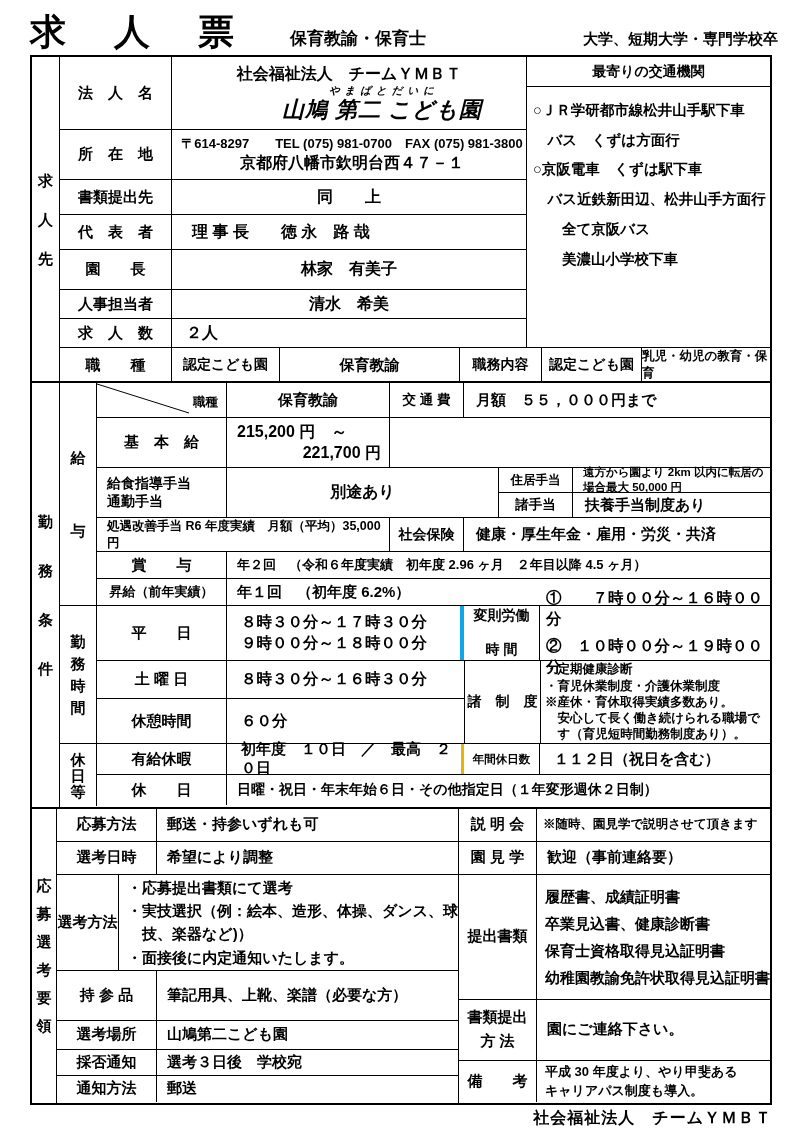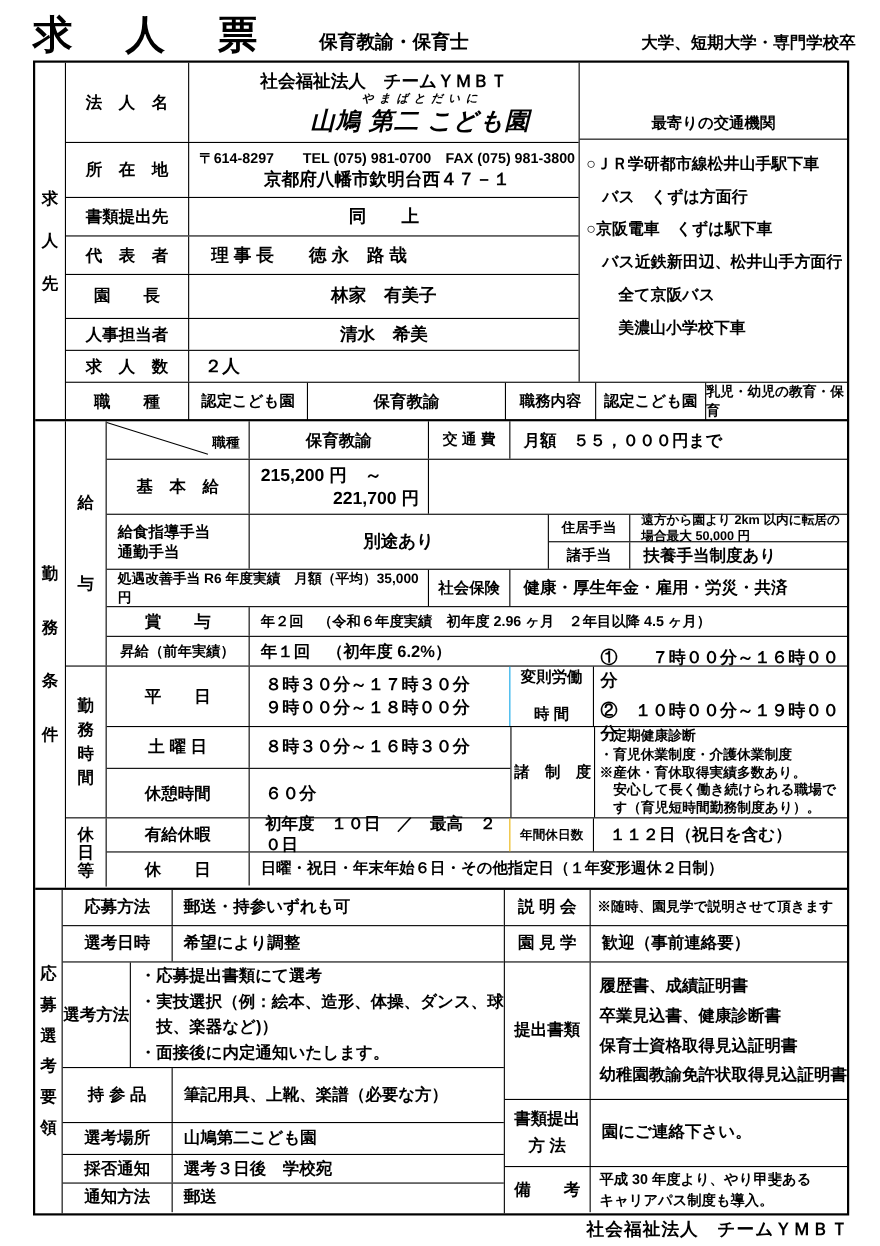--- a/index.html
+++ b/index.html
@@ -28,21 +28,21 @@
   .fs13{font-size:13px} .fs135{font-size:13.5px} .fs14{font-size:14px}
   .fs15{font-size:15px} .fs155{font-size:15.5px} .fs16{font-size:16px}
 
   
   .secA { height: 326px; display: flex; border-bottom: 2px solid #000; }
   .vlabel { width: 28px; border-right: 1px solid #000; font-size: 15px; }
   .secA-main { flex: 1; display: flex; flex-direction: column; }
   .secA-upper { height: 291px; display: flex; border-bottom: 1px solid #000; }
   .secA-left { width: 467px; border-right: 1px solid #000; display: flex; flex-direction: column; }
   .secA-left .lab { width: 112px; font-size: 15px; }
-  .transport { width: 243px; display: flex; flex-direction: column; margin-top: 40px; }
+  .transport { width: 243px; display: flex; flex-direction: column; }
   .transport-title { height: 30px; border-bottom: 1px solid #000; display:flex; align-items:center; justify-content:center; font-size: 14px; }
   .transport-body { flex: 1; padding: 9px 5px 0 6px; font-size: 14.5px; line-height: 2.05; white-space: pre; }
   .shokushu { height: 35px; display: flex; }
   .shokushu > div { border-right: 1px solid #000; display:flex; align-items:center; justify-content:center; }
   .shokushu > div:last-child { border-right: none; }
 
   
   .secB { height: 425px; display: flex; }
   .secB-main { flex: 1; display: flex; flex-direction: column; }
   .sublab { width: 37px; border-right: 1px solid #000; font-size: 15px; }
@@ -232,21 +232,21 @@
             <div class="vcol" style="gap:7px">
                 <span>勤</span>
                 <span>務</span>
                 <span>時</span>
                 <span>間</span>
               </div>
           </div>
           <div class="grid">
             <div class="row" style="height:55px">
               <div class="lab c1 fs15">平　　日</div>
-              <div class="c2 two-line pl14" style="border-right:1px solid #0ea5e9; ">
+              <div class="c2 two-line pl14" style="border-right:4px solid #0ea5e9; ">
                 <div class="fs155">８時３０分～１７時３０分</div>
                 <div class="fs155">９時００分～１８時００分</div>
               </div>
               <div class="lab c3 two-line" style="gap:16px">
                 <div class="fs14" style="text-align:center">変則労働</div>
                 <div class="fs14" style="text-align:center">時 間</div>
               </div>
               <div class="val two-line pl6" style="gap:6px">
                 <div class="fs155">①　　７時００分～１６時００分</div>
                 <div class="fs155">②　１０時００分～１９時００分</div>
@@ -277,21 +277,21 @@
           <div class="sublab fs13">
             <div class="vcol" style="gap:1px">
                 <span>休</span>
                 <span>日</span>
                 <span>等</span>
               </div>
           </div>
           <div class="grid jikan">
             <div class="row" style="height:31px">
               <div class="lab c1 fs15">有給休暇</div>
-              <div class="val pl14 fs15" style="flex:none; width:237px; border-right:1px solid #eab308">初年度　１０日　／　最高　２０日</div>
+              <div class="val pl14 fs15" style="flex:none; width:237px; border-right:3px solid #eab308">初年度　１０日　／　最高　２０日</div>
               <div class="lab c3 fs11">年間休日数</div>
               <div class="val pl14 fs15">１１２日（祝日を含む）</div>
             </div>
             <div class="row last" style="height:30px">
               <div class="lab c1 fs15">休　　日</div>
               <div class="val pl10 fs14">日曜・祝日・年末年始６日・その他指定日（１年変形週休２日制）</div>
             </div>
           </div>
         </div>
 

